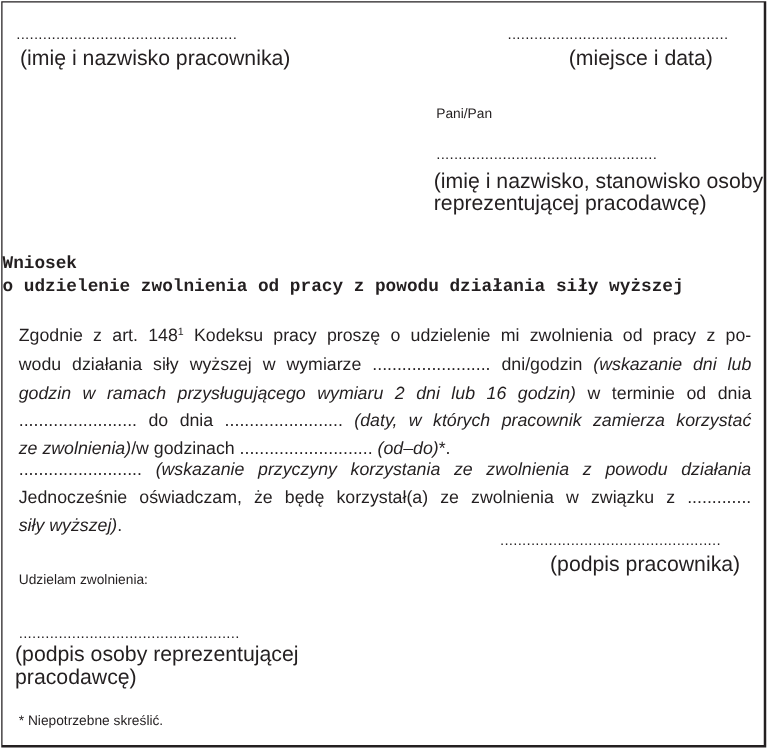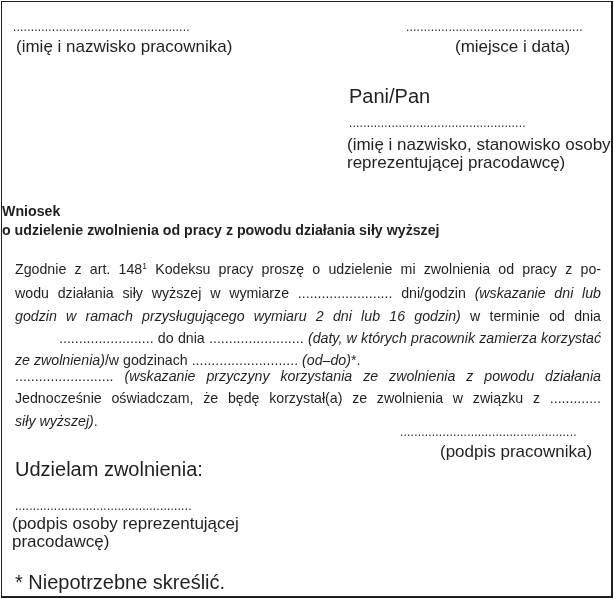--- a/index.html
+++ b/index.html
@@ -7,25 +7,25 @@
     .page {
       position: absolute; left: 1px; top: 1px; width: 609px; height: 594px;
       border-left: 1px solid #231f20; border-top: 1px solid #231f20;
       border-right: 2px solid #231f20; border-bottom: 2px solid #231f20;
       box-sizing: content-box;
       font-family: "Liberation Sans", sans-serif;
       color: #231f20;
     }
     .abs { position: absolute; white-space: nowrap; }
     .small { font-size: 17px; }
-    .body { font-size: 20px; }
+    .body { font-size: 11px; }
     .dots { font-size: 12px; letter-spacing: 0.2px; }
     .center { text-align: left; }
     .it { font-style: italic; }
-    .bold { font-weight: bold; }
+    .bold { font-weight: bold; font-family: Liberation Mono, monospace; }
     .para { position: absolute; left: 13px; width: 586px; font-size: 14.2px; line-height: 22.3px; text-align: justify; }
     sup { font-size: 8.5px; vertical-align: 0; position: relative; top: -5px; }
   </style>
 </head>
 <body>
 
 <div class="page">
 
   <div class="abs dots" style="left:11px; top:18px;">..................................................</div>
   <div class="abs small" style="left:14px; top:35px;">(imię i nazwisko pracownika)</div>
@@ -42,21 +42,21 @@
 
   <div class="abs bold center" style="left:0; top:200px; width:609px; font-size:14.2px; line-height:19px;">
     <div>Wniosek</div>
     <div>o udzielenie zwolnienia od pracy z powodu działania siły wyższej</div>
   </div>
 
   <div class="para" style="top:256px;">
     <div style="text-align-last:justify;"><span>Zgodnie z art. 148</span><sup>1</sup><span> Kodeksu pracy proszę o udzielenie mi zwolnienia od pracy z po-</span></div>
     <div style="text-align-last:justify;"><span>wodu działania siły wyższej w wymiarze ........................ dni/godzin </span><span class="it">(wskazanie dni lub</span></div>
     <div style="text-align-last:justify;"><span class="it">godzin w ramach przysługującego wymiaru 2 dni lub 16 godzin)</span><span> w terminie od dnia</span></div>
-    <div style="text-align-last:justify;margin-left:44px;"><span>........................ do dnia ........................ </span><span class="it">(daty, w których pracownik zamierza korzystać</span></div>
+    <div style="text-align-last:justify;"><span>........................ do dnia ........................ </span><span class="it">(daty, w których pracownik zamierza korzystać</span></div>
     <div><span class="it">ze zwolnienia)</span><span>/w godzinach ........................... </span><span class="it">(od–do)</span><span>*.</span></div>
   </div>
 
   <div class="para" style="top:363px;">
     <div style="text-align-last:justify;"><span>......................... </span><span class="it">(wskazanie przyczyny korzystania ze zwolnienia z powodu działania</span></div>
     <div style="text-align-last:justify;">Jednocześnie oświadczam, że będę korzystał(a) ze zwolnienia w związku z .............</div>
     <div><span class="it">siły wyższej)</span><span>.</span></div>
   </div>
 
   <div class="abs dots" style="left:398px; top:423px;">..................................................</div>

